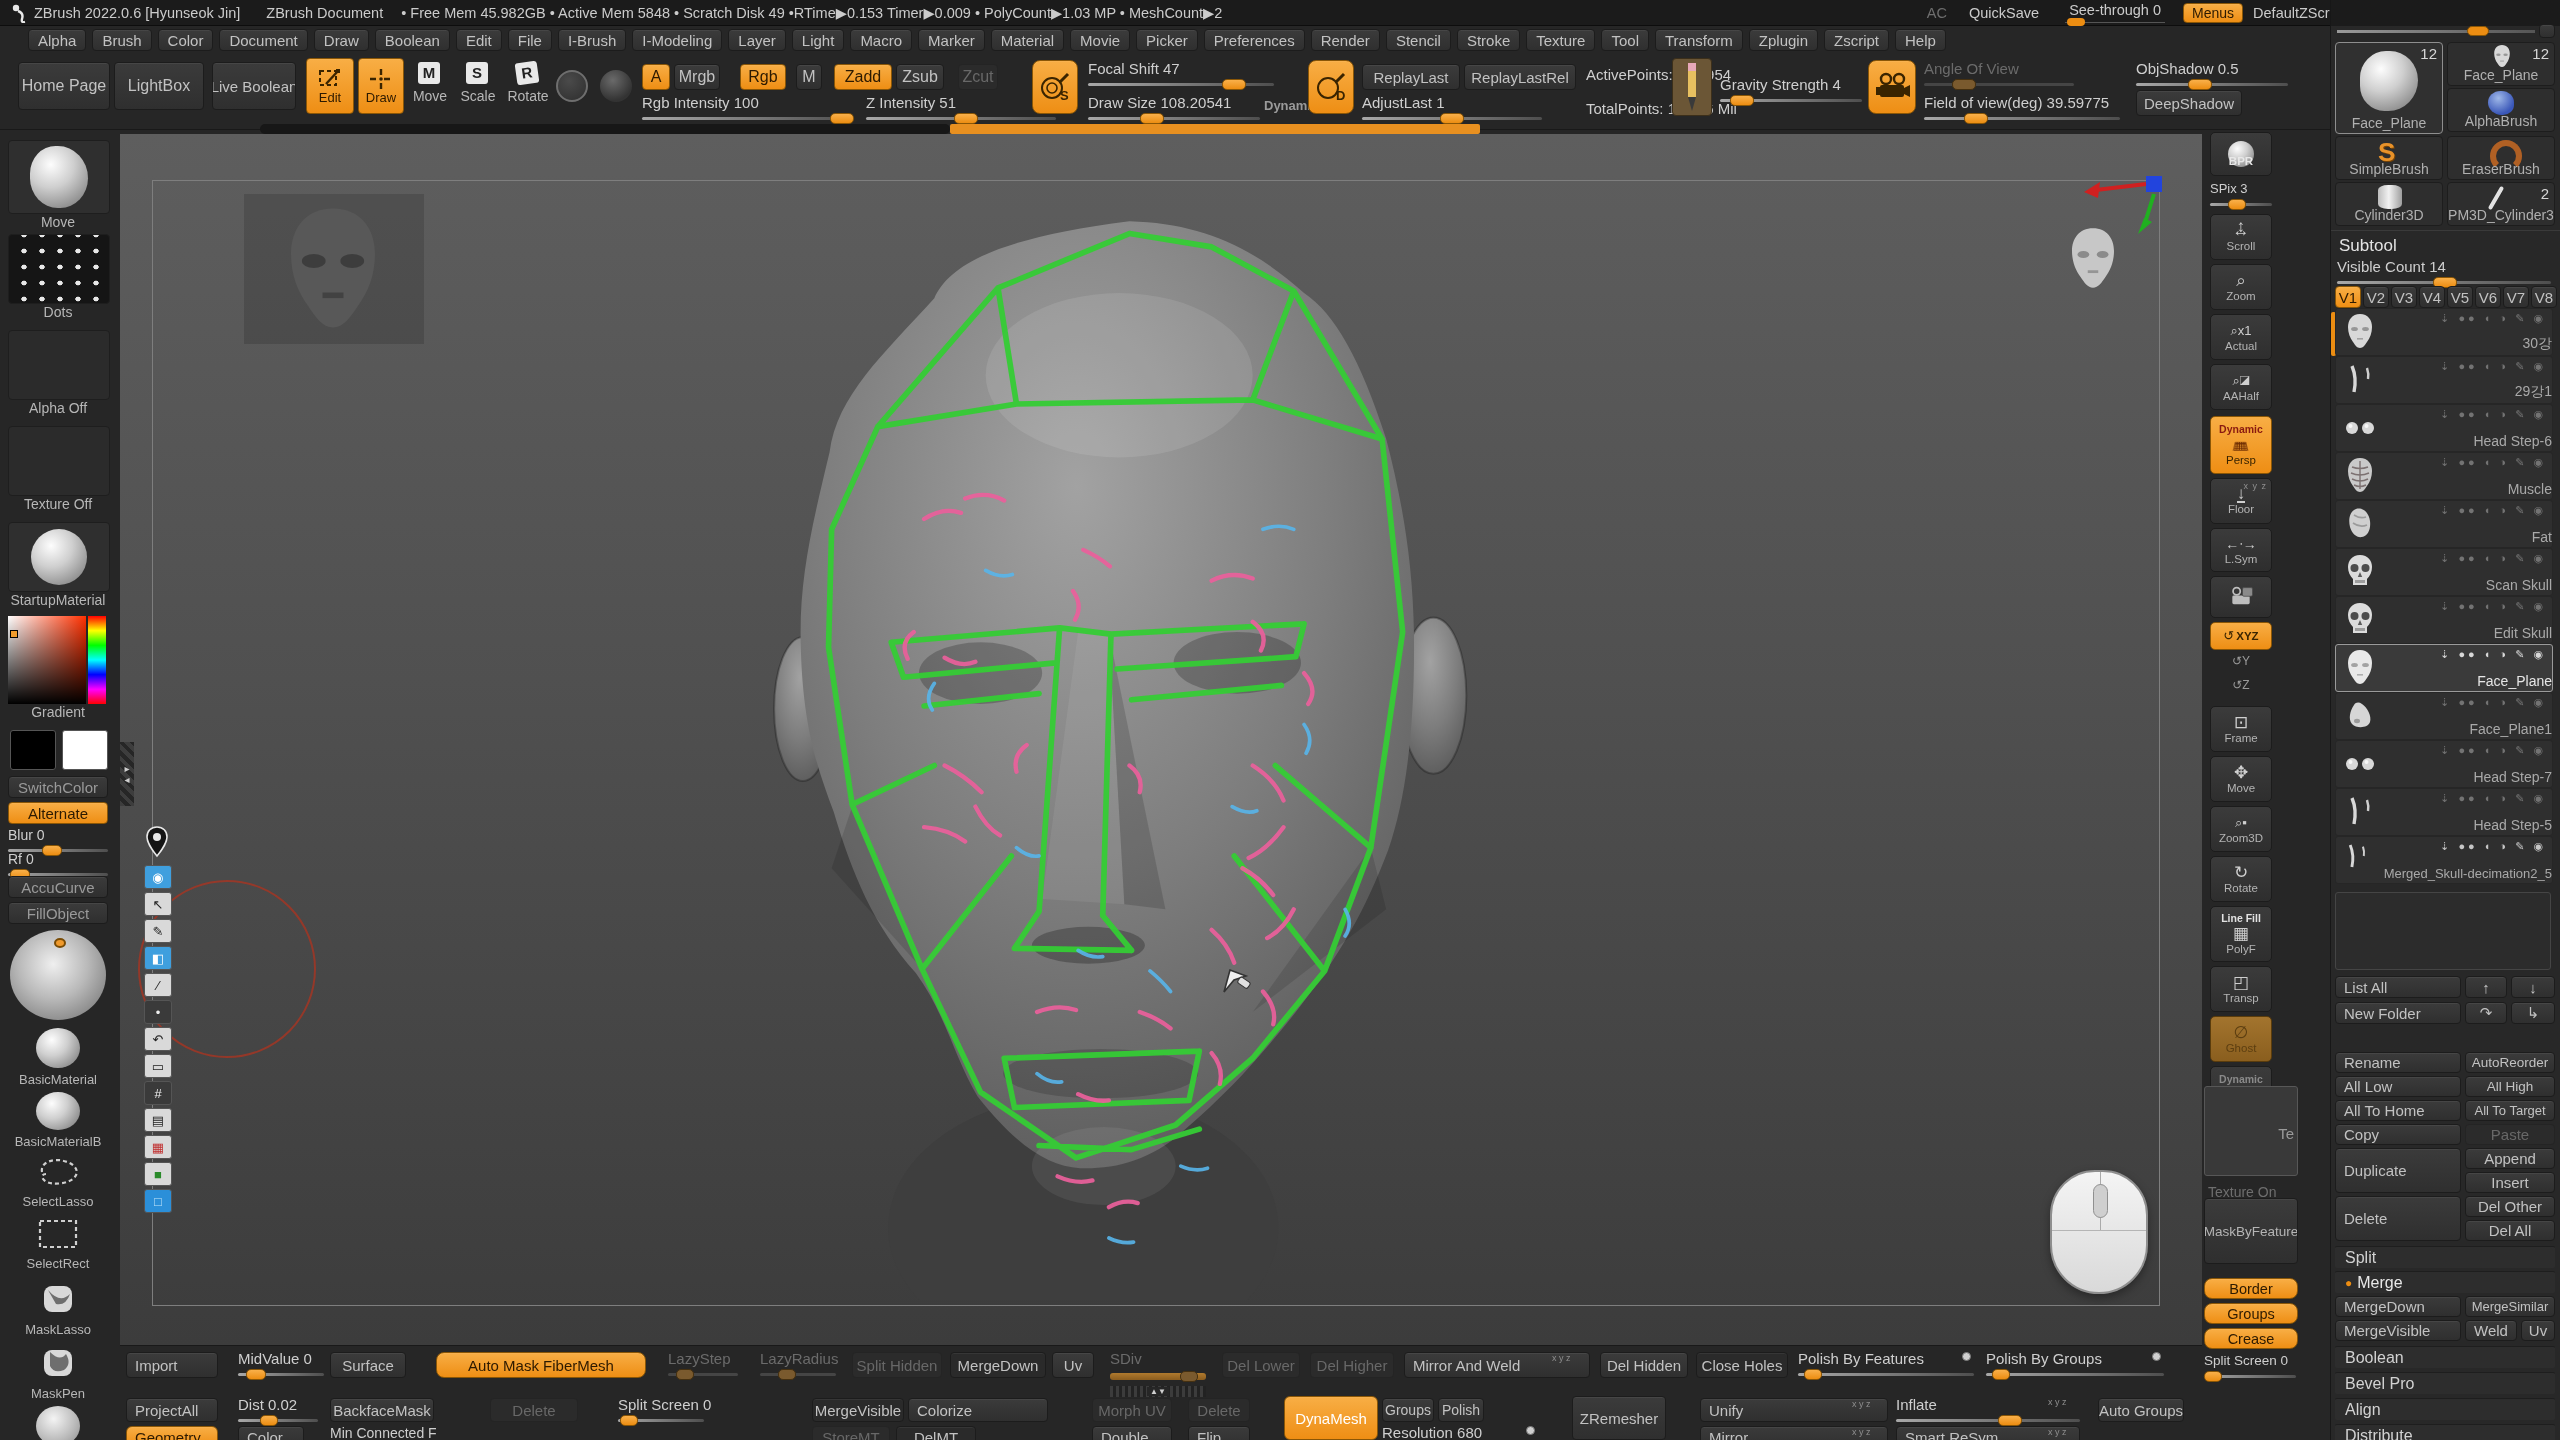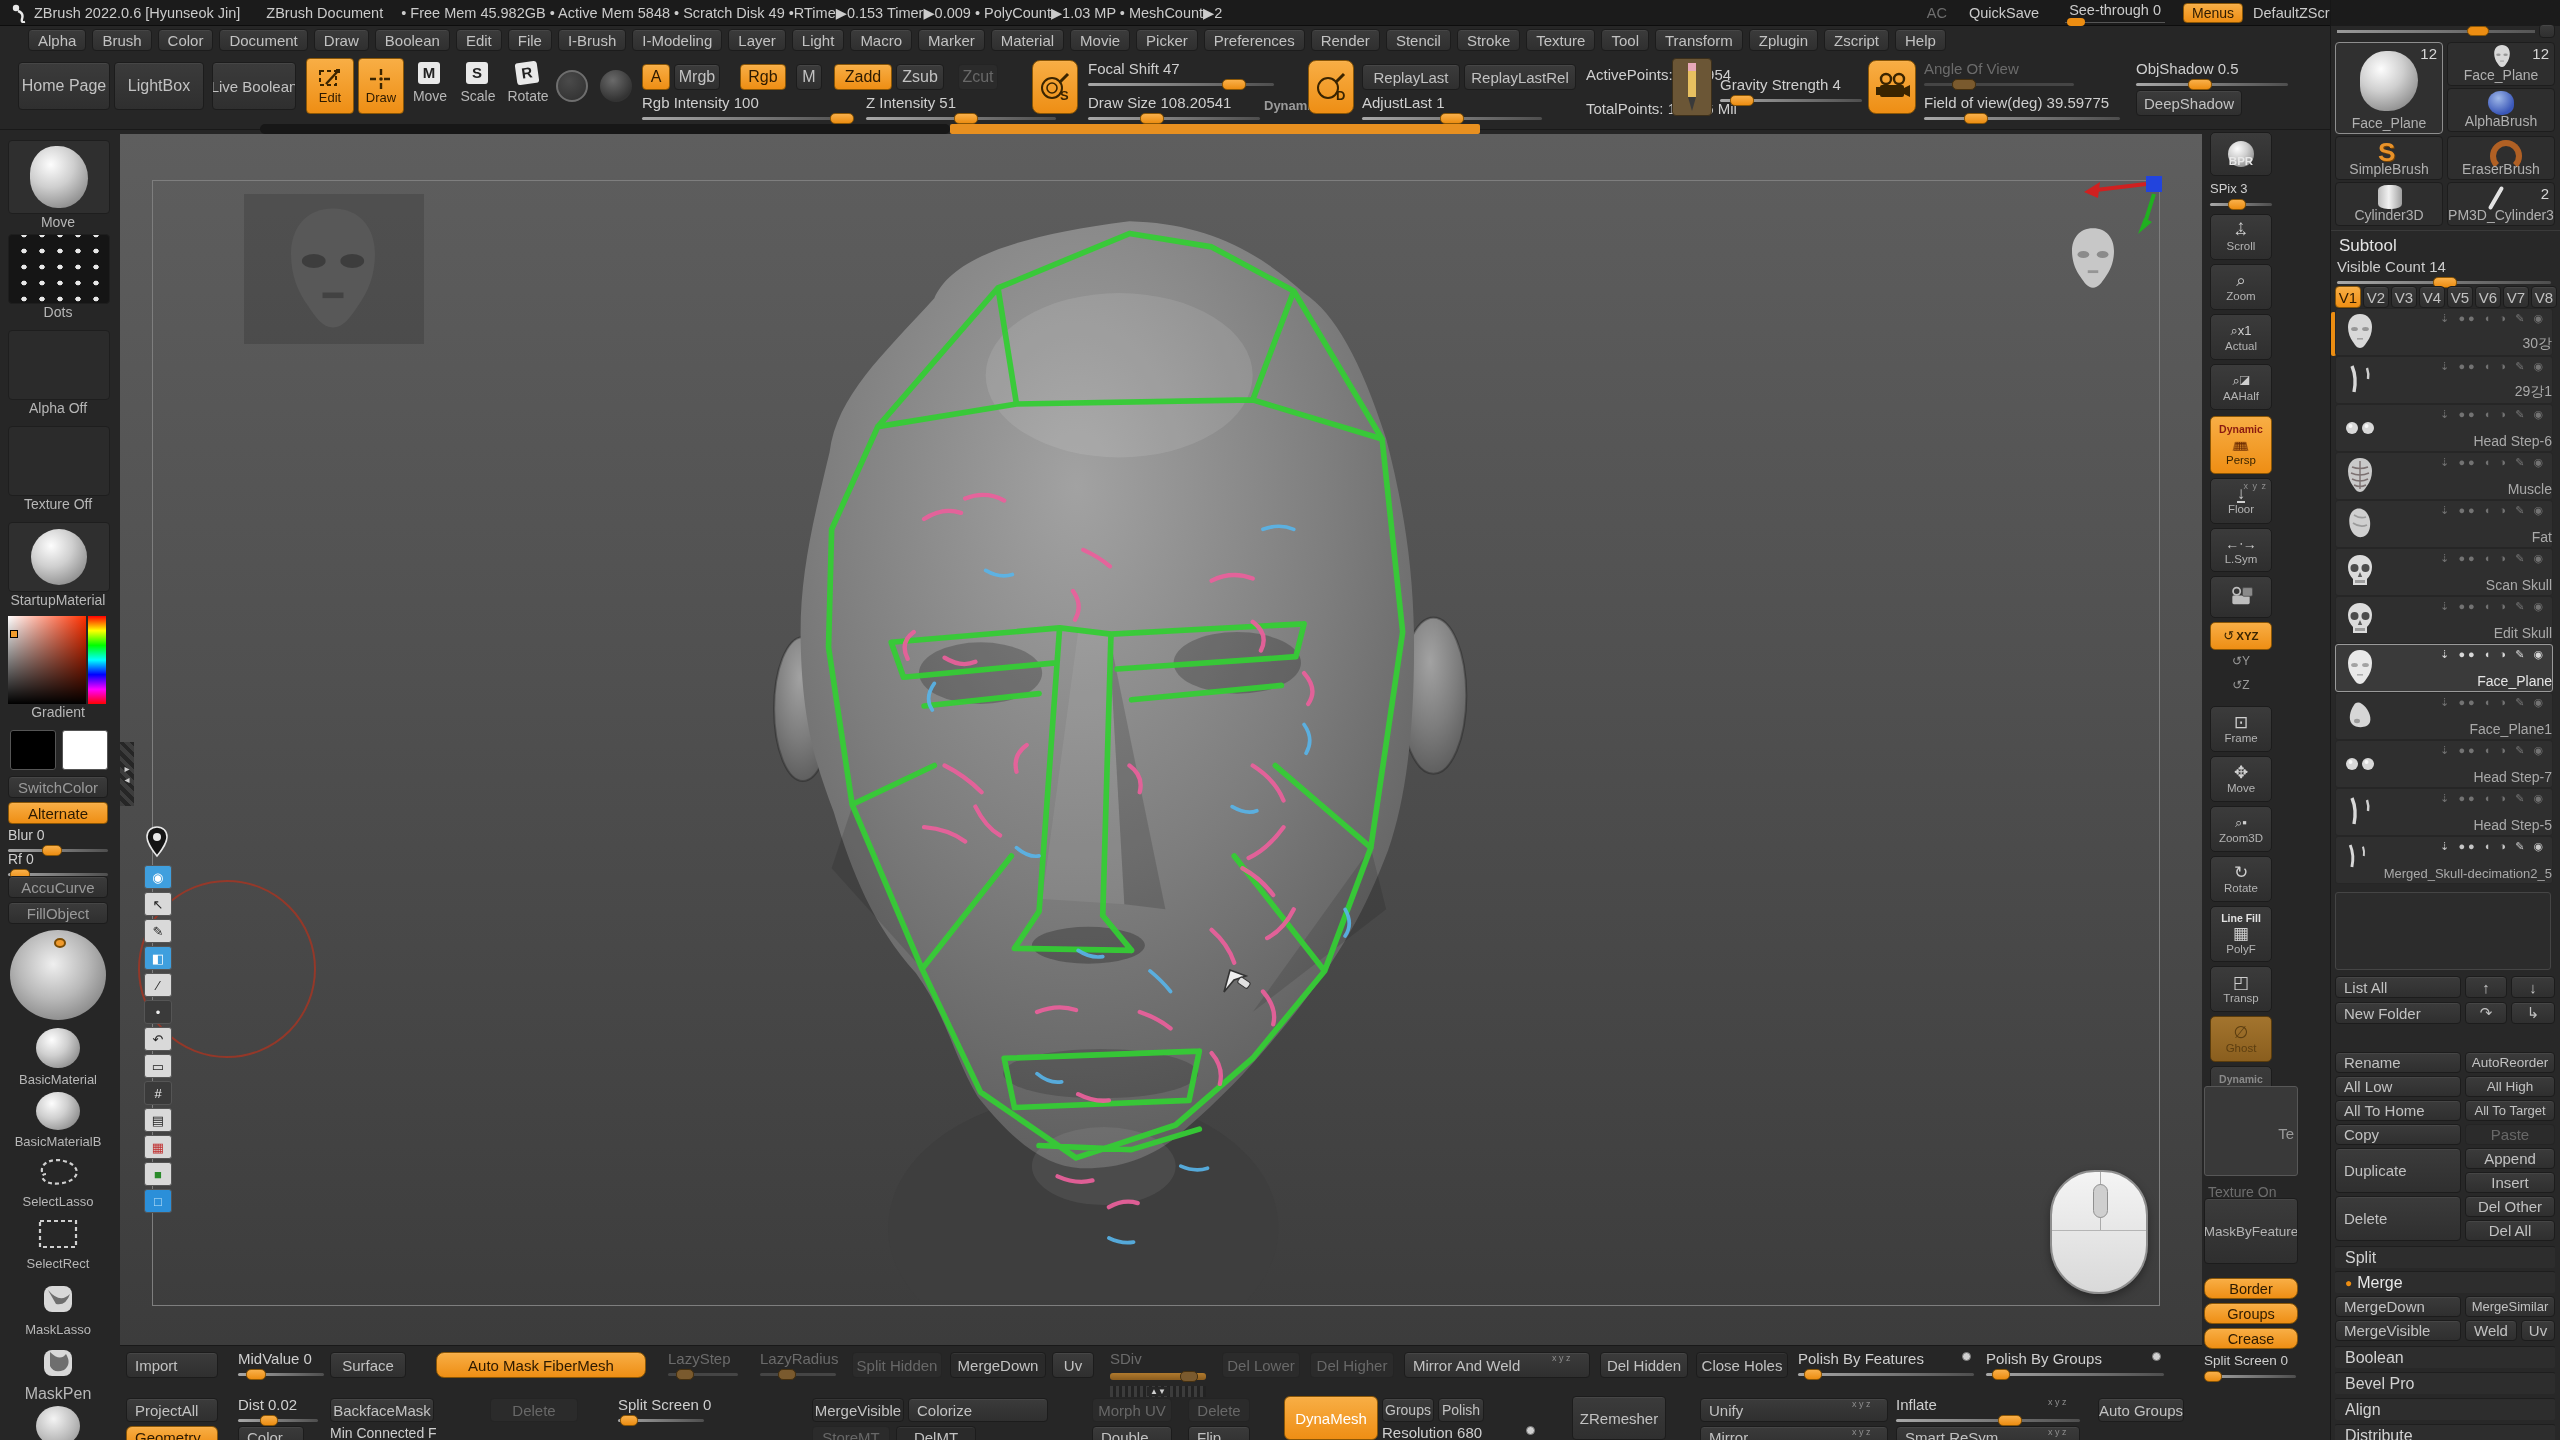--- a/index.html
+++ b/index.html
@@ -370,21 +370,21 @@
           <rect x="12" y="8" width="28" height="26" rx="8" fill="#d8d8d8"></rect>
           <path d="M16,12 q12,14 22,4 q-4,12 -14,10" fill="#6e6e6e"></path>
         </svg>
       <div class="ltlabel" style="font-size:13px">MaskLasso</div>
     </div>
     <div class="ab" style="left:8px;top:1208px;width:100px;text-align:center">
       <svg width="52" height="40" viewBox="0 0 52 40">
           <rect x="12" y="8" width="28" height="26" rx="8" fill="#d8d8d8"></rect>
           <path d="M18,10 q10,10 16,2 q6,10 -2,16 q-10,4 -14,-4" fill="#6e6e6e"></path>
         </svg>
-      <div class="ltlabel" style="font-size:16px">MaskPen</div>
+      <div class="ltlabel" style="font-size:13px">MaskPen</div>
     </div>
     <div class="ab" style="left:8px;top:1272px;width:100px;text-align:center">
       <span class="sphere" style="display:inline-block;width:44px;height:40px;background:radial-gradient(circle at 40% 32%,#f4f4f4,#bdbdbd 55%,#8a8a8a)"></span>
       
     </div>
 
   </div>
 
   <div class="ab" style="left:120px;top:134px;width:2082px;height:1211px;background:linear-gradient(#5e5e5e,#505050 45%,#3c3c3c);overflow:hidden">
     <div class="ab" style="left:32px;top:46px;width:2008px;height:1126px;border:1px solid #7e7e7e"></div>

